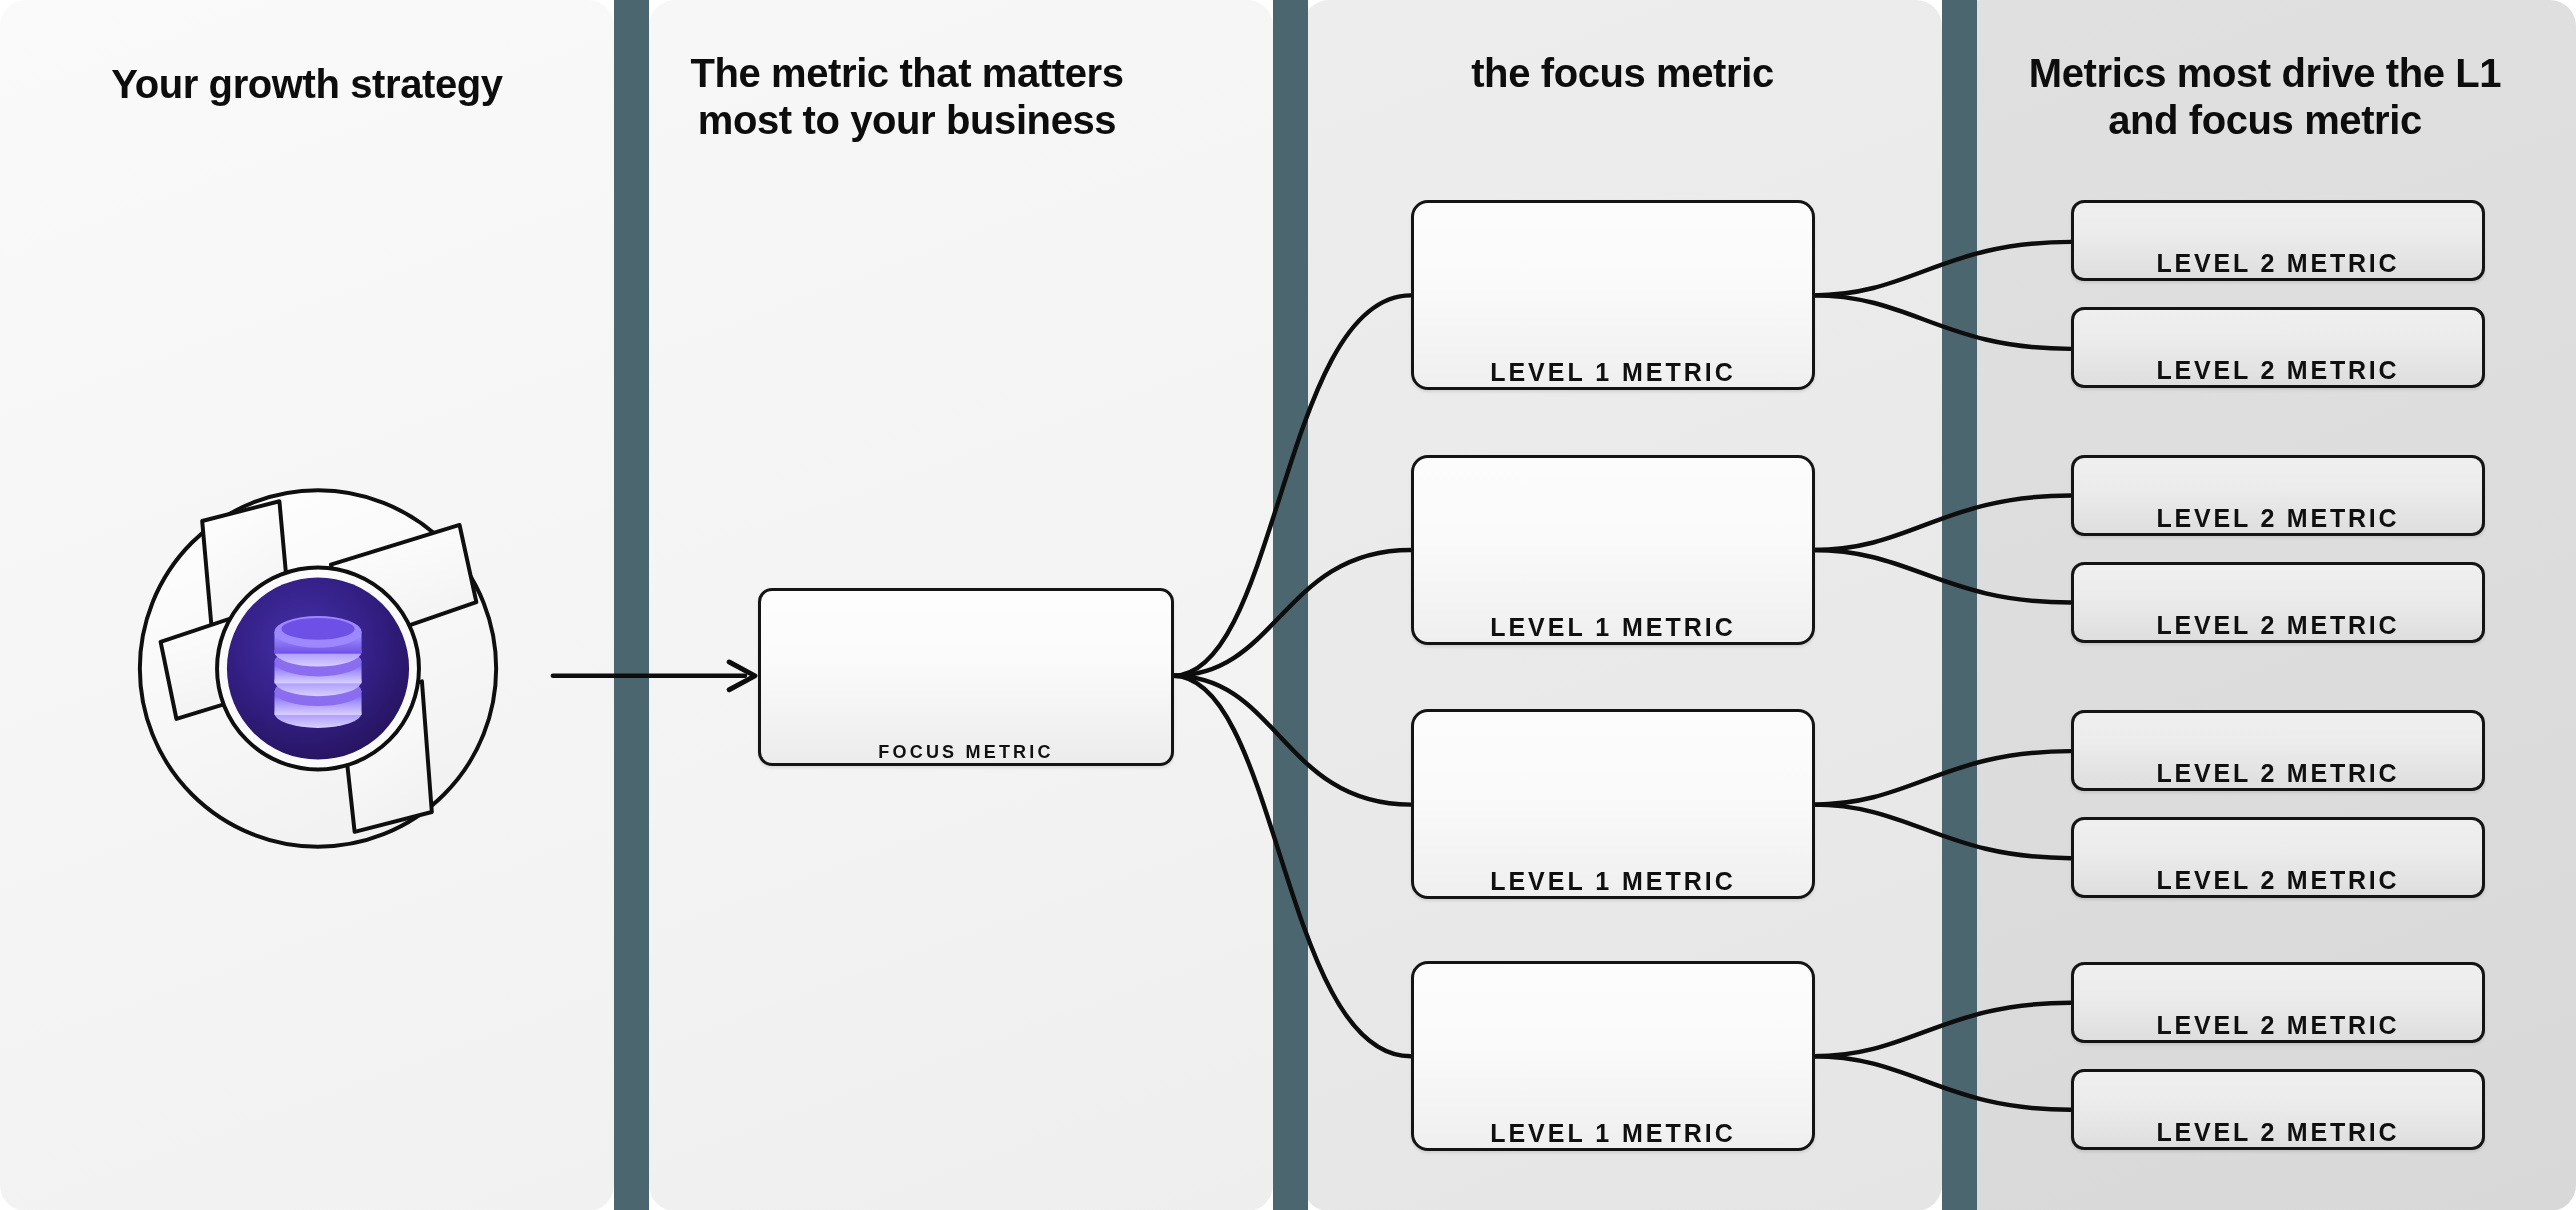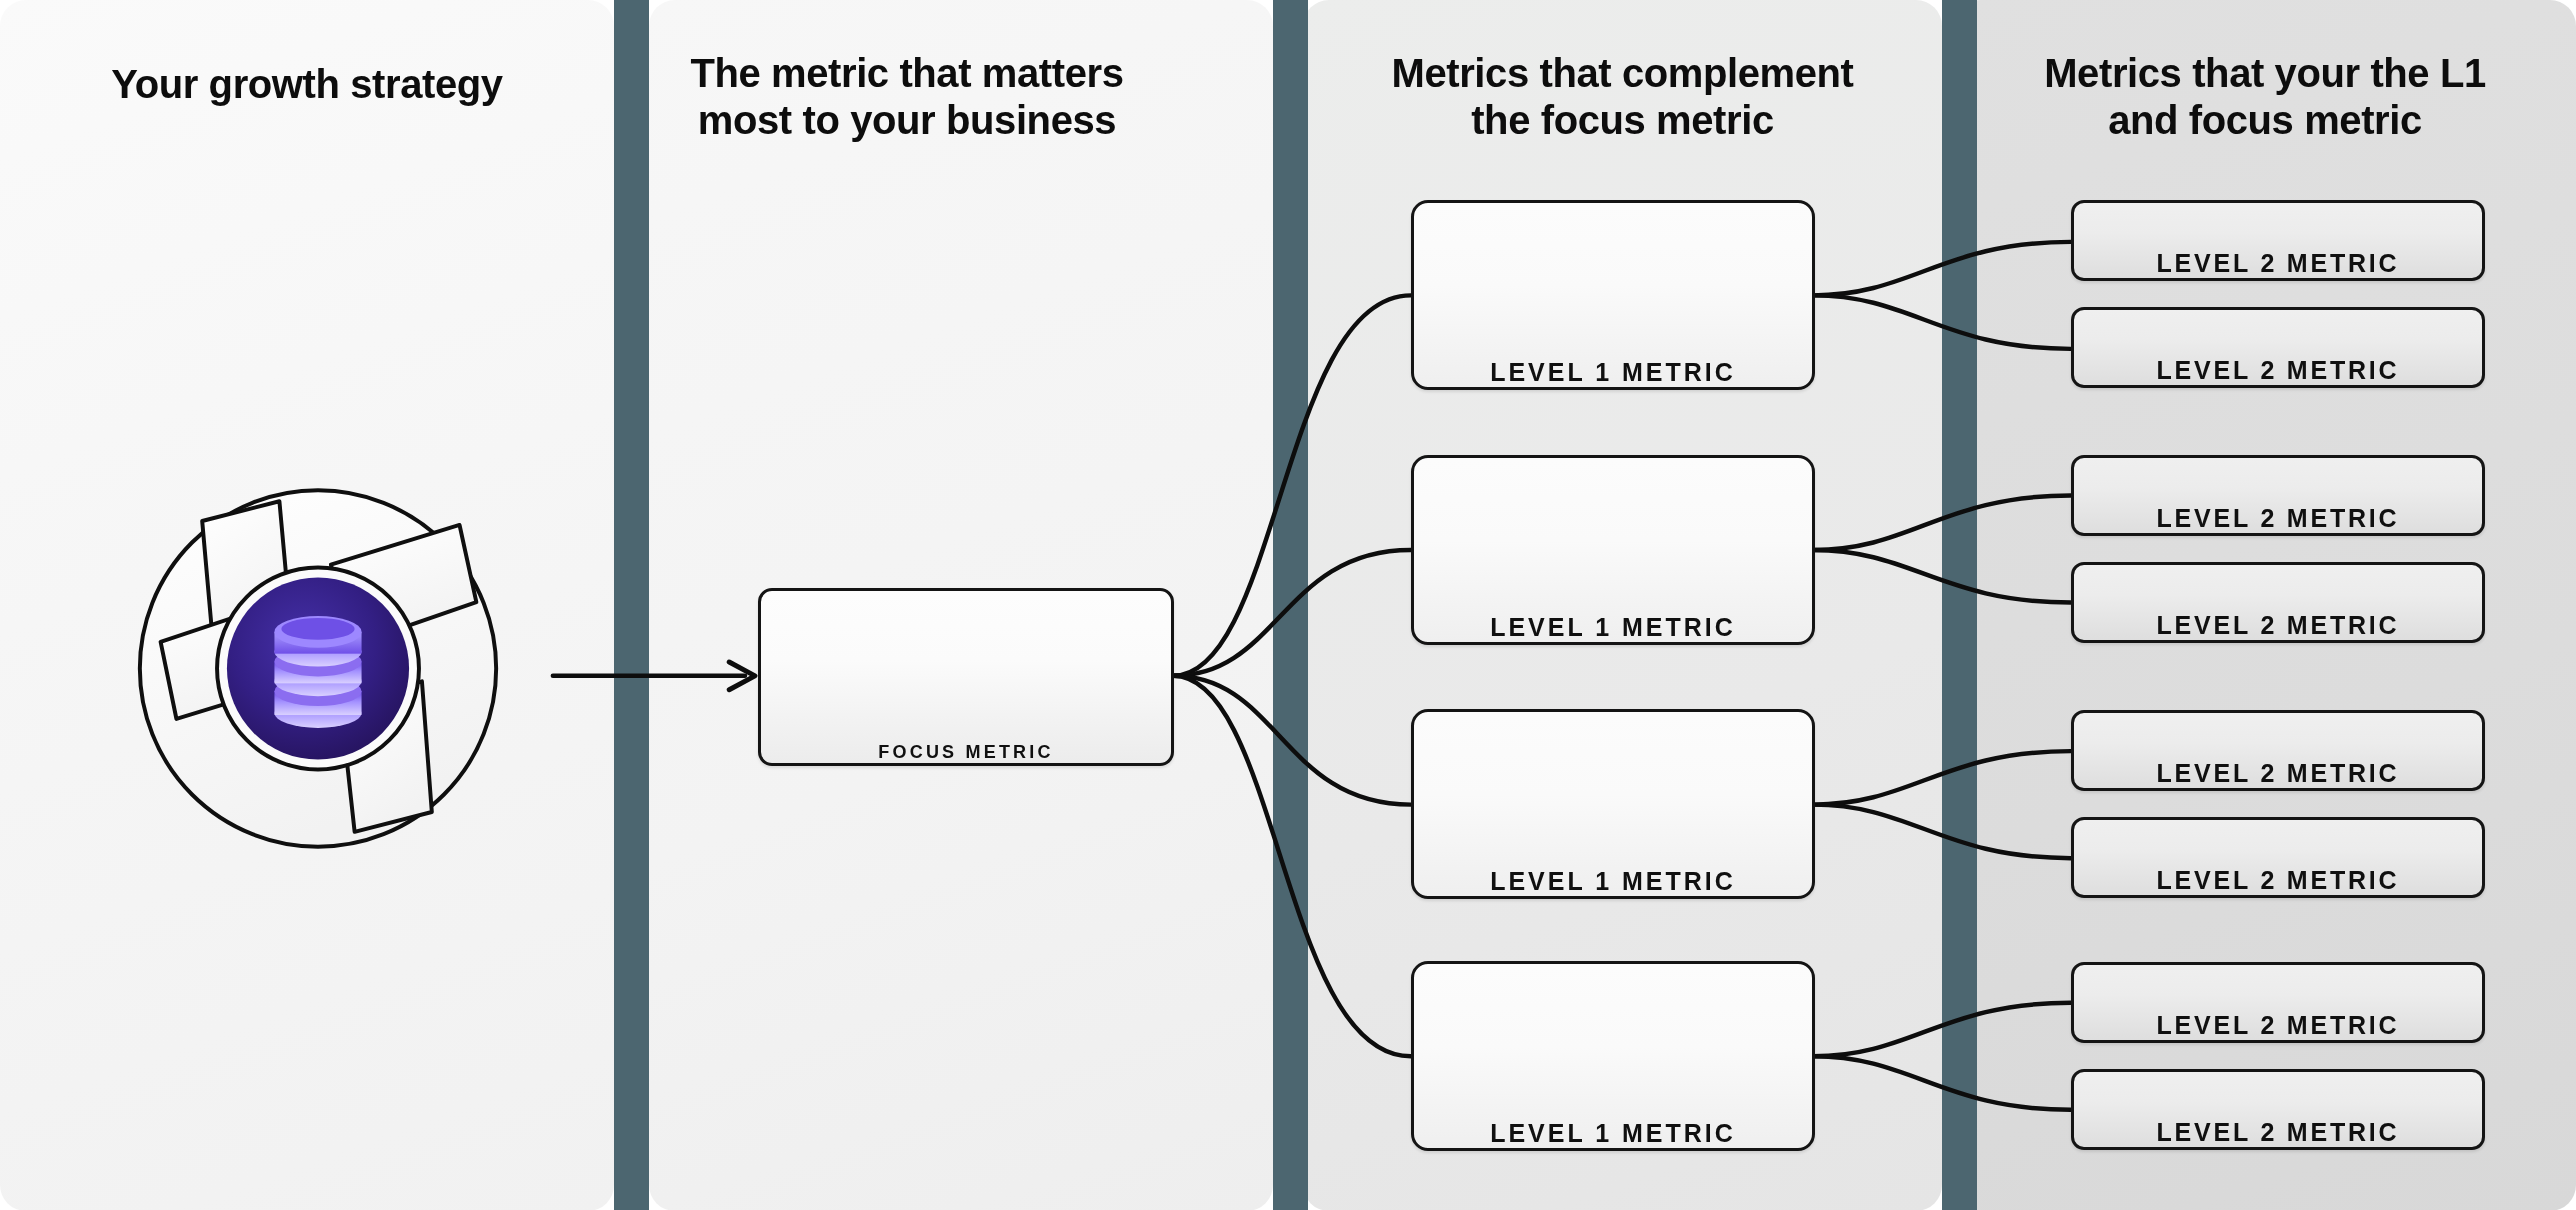--- a/index.html
+++ b/index.html
@@ -78,25 +78,24 @@
   <div class="divider" id="div-3"></div>
 
   <div class="col-title" id="title-1">
     <div>Your growth strategy</div>
   </div>
   <div class="col-title" id="title-2">
     <div>The metric that matters</div>
     <div>most to your business</div>
   </div>
   <div class="col-title" id="title-3">
-    <div>Metrics that complement</div>
     <div>the focus metric</div>
   </div>
   <div class="col-title" id="title-4">
-    <div>Metrics that your the L1</div>
+    <div>Metrics most drive the L1</div>
     <div>and focus metric</div>
   </div>
 
   <div id="logo-wrap">
     <svg width="466" height="485" viewBox="0 0 470 490" xmlns="http://www.w3.org/2000/svg">
       <defs>
         <radialGradient id="coreGrad" cx="42%" cy="36%" r="72%">
           <stop offset="0%" stop-color="#4530a8"></stop>
           <stop offset="55%" stop-color="#331f84"></stop>
           <stop offset="100%" stop-color="#241259"></stop>

